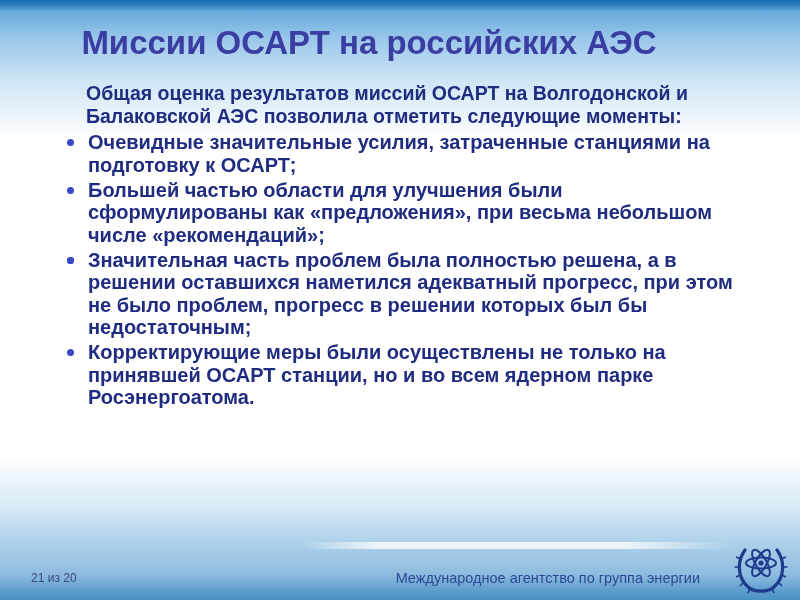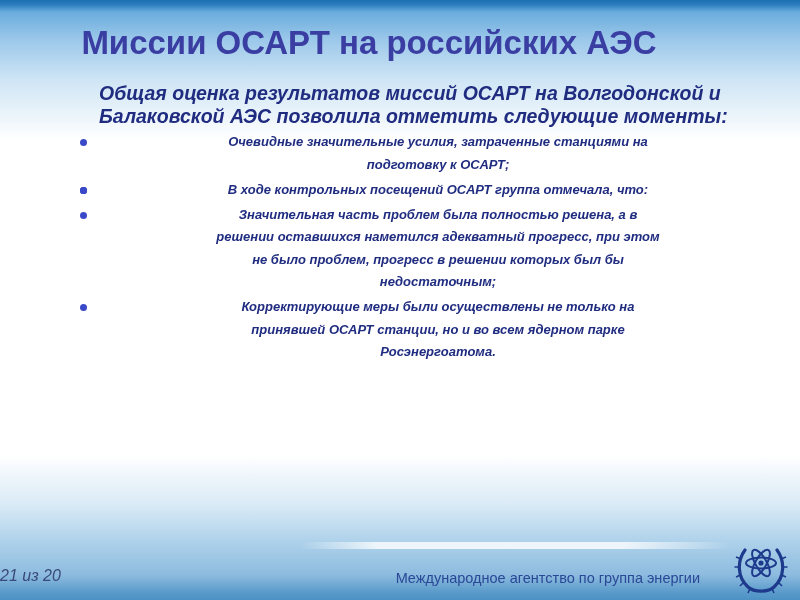--- a/index.html
+++ b/index.html
@@ -13,47 +13,46 @@
       #1d6fb4 0px,#2e7fc0 5px,#6aacdd 12px,#9cc8ea 40px,
       #cfe5f5 80px,#ffffff 140px,#ffffff 455px,
       #d9eaf6 505px,#aacfe9 545px,#8dbbdf 575px,
       #5b9bcb 592px,#4c91c4 600px);
   }
   .title{
     position:absolute;top:24px;left:0;width:738px;margin:0;
     text-align:center;font-size:33px;line-height:38px;font-weight:700;
     color:var(--title,#3a3da1);
   }
-  .content{position:absolute;left:75px;top:80px;width:700px;font-style:italic;}
+  .content{position:absolute;left:62px;top:80px;width:700px;}
   .intro{
     margin:2px 0 0 24px;white-space:pre-line;
     font-size:19.5px;line-height:22.5px;font-weight:700;
     color:var(--body,#1f2c80);
   }
   .bullets{list-style:none;margin:4px 0 0 0;padding:0;}
   .bullets li{
     position:relative;margin:0 0 2.5px 0;padding-left:26px;
-    font-size:13px;line-height:22.5px;font-weight:700;
+    font-size:20px;line-height:22.5px;font-weight:700;
     color:var(--body,#1f2c80);
-    text-align:center;
   }
   .btext{white-space:pre-line;}
   .dot{
     position:absolute;left:5px;top:8px;width:7px;height:7px;
     border-radius:50%;background:var(--bullet,#3a49c8);
   }
   .shine{
     position:absolute;left:300px;top:542px;width:432px;height:7px;
     border-radius:4px;
     background:linear-gradient(to right,rgba(255,255,255,0) 0%,
       rgba(255,255,255,.8) 18%,rgba(255,255,255,.8) 75%,rgba(255,255,255,0) 100%);
   }
   .page-num{
-    position:absolute;left:0;bottom:15px;
-    font-size:16px;font-style:italic;color:var(--page,#3a4a7a);
+    position:absolute;left:31px;bottom:15px;
+    font-size:12px;color:var(--page,#3a4a7a);
   }
   .org{
     position:absolute;right:100px;bottom:14px;
     font-size:14.5px;color:var(--org,#2a4896);
   }
   .logo{position:absolute;left:734px;top:543px;width:54px;height:54px;}
   .logo svg{display:block;}
 </style>
 </head>
 <body>
@@ -67,27 +66,26 @@
 Балаковской АЭС позволила отметить следующие моменты:</p>
 
     <ul class="bullets">
       <li>
         <span class="dot"></span>
         <span class="btext">Очевидные значительные усилия, затраченные станциями на
 подготовку к ОСАРТ;</span>
       </li>
       <li>
         <span class="dot"></span>
+        <span class="btext">Большей частью области для улучшения были
+сформулированы как «предложения», при весьма небольшом
+числе «рекомендаций»;</span>
       </li>
       <li>
         <span class="dot"></span>
-      </li>
-      <li>
-        <span class="dot"></span>
-        <span class="btext">В ходе контрольных посещений ОСАРТ группа отмечала, что:</span>
       </li>
       <li>
         <span class="dot"></span>
         <span class="btext">Значительная часть проблем была полностью решена, а в
 решении оставшихся  наметился адекватный прогресс, при этом
 не было проблем, прогресс в решении которых был бы
 недостаточным;</span>
       </li>
       <li>
         <span class="dot"></span>

